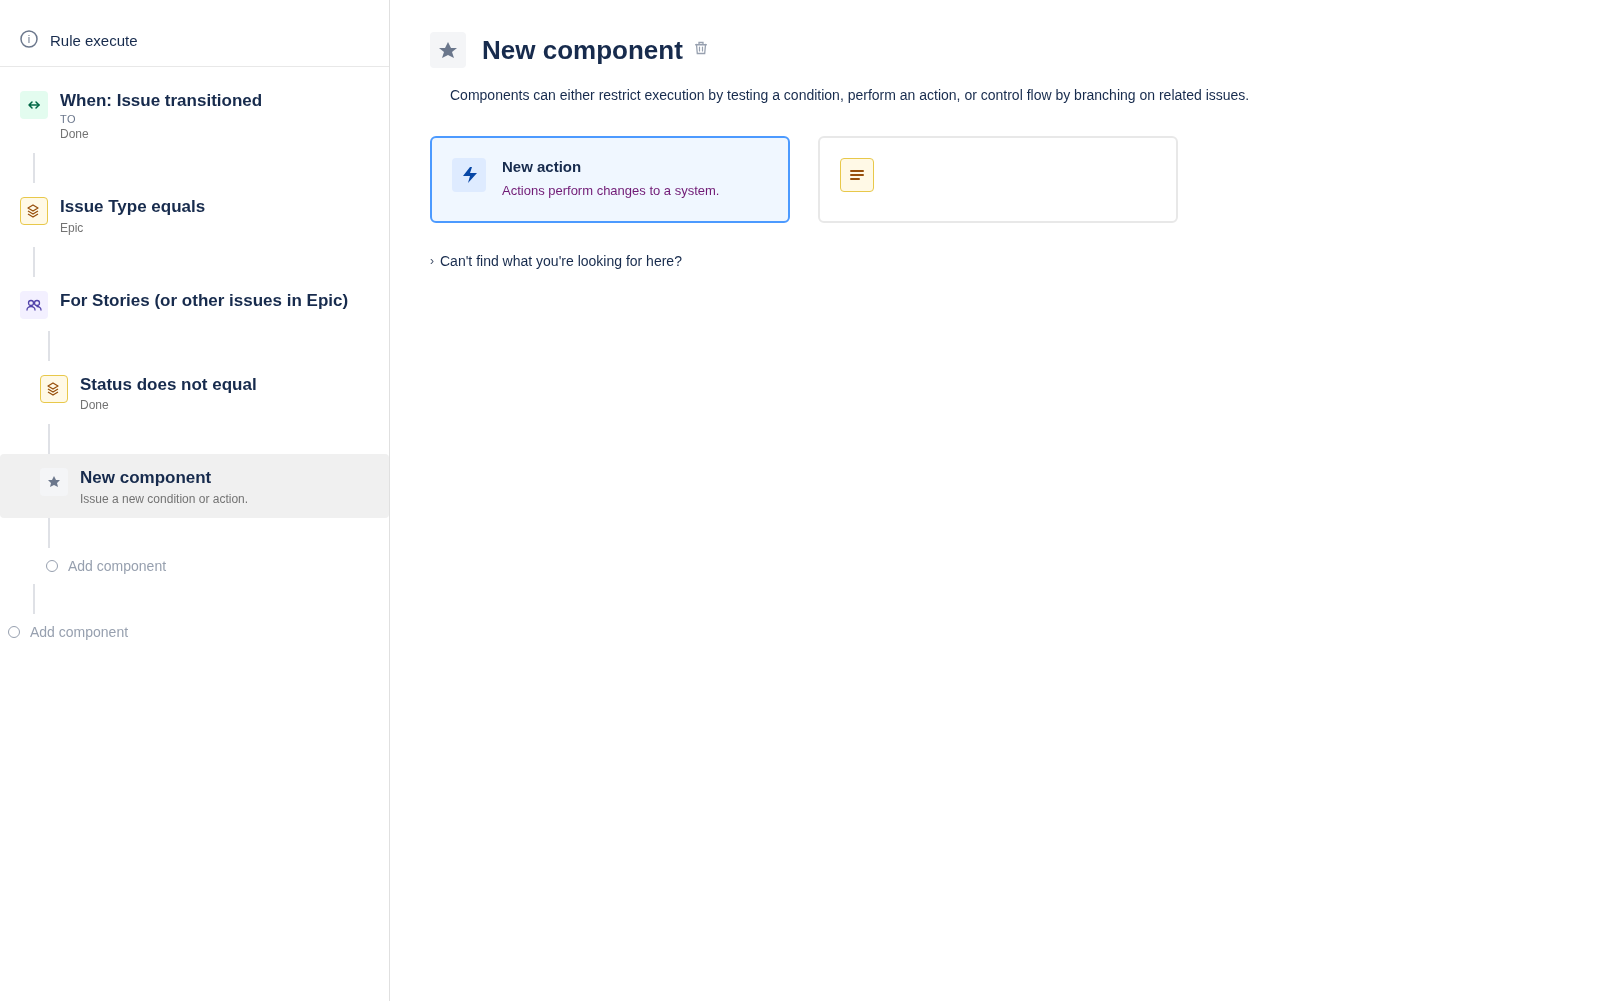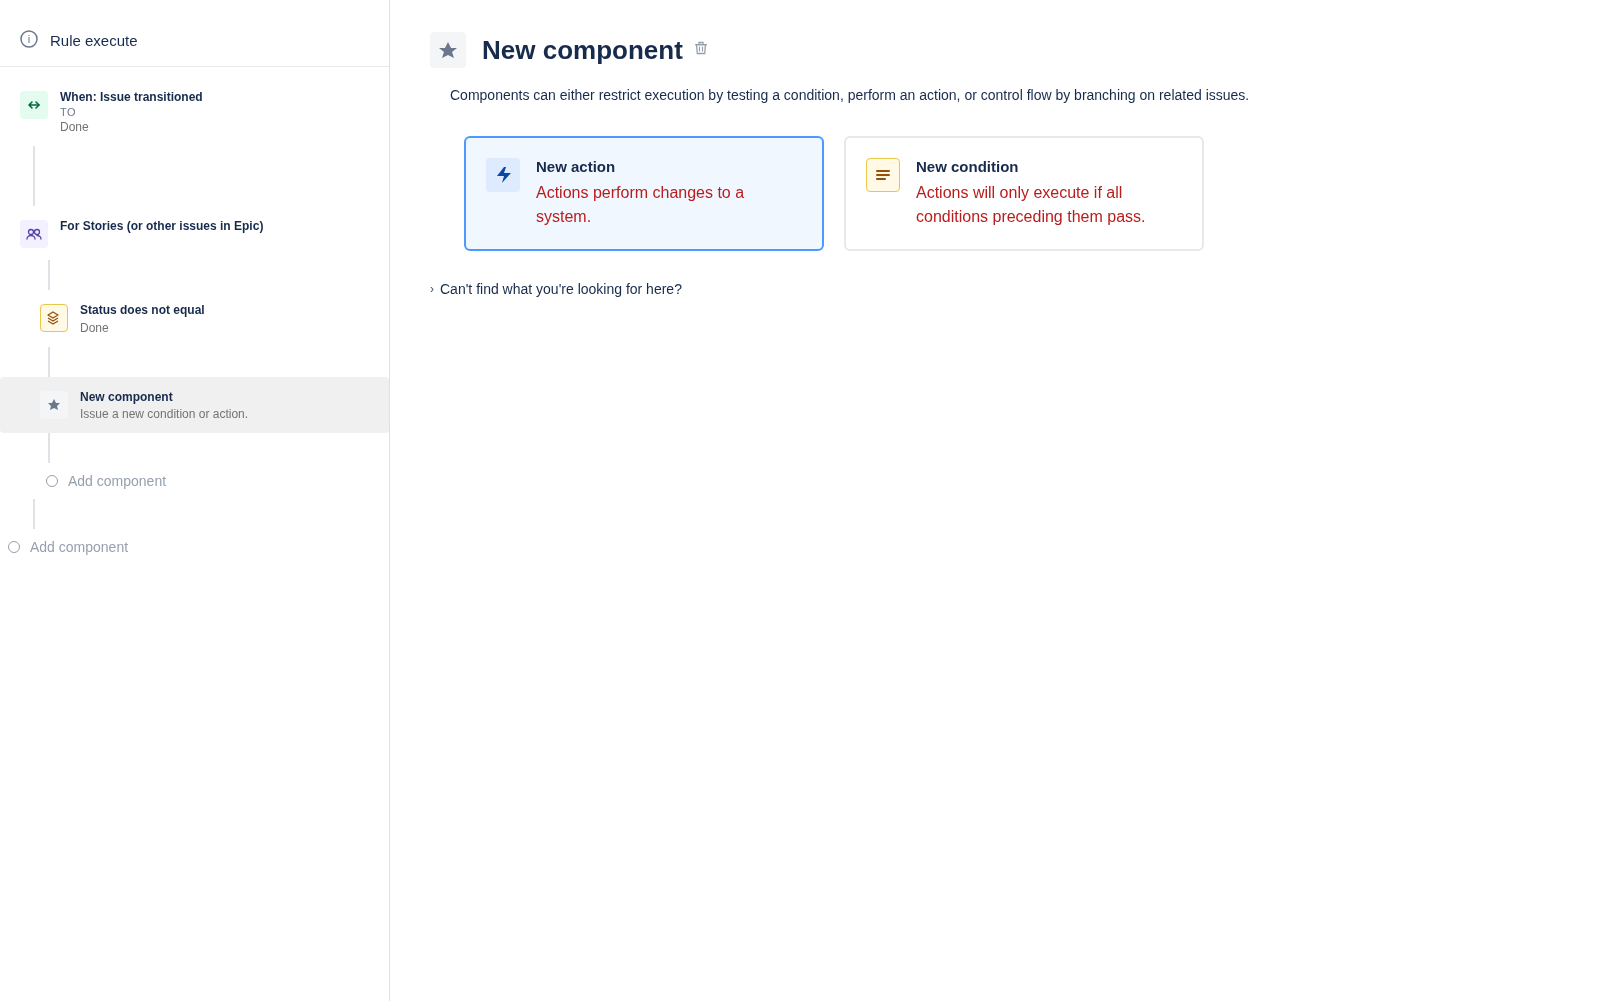--- a/index.html
+++ b/index.html
@@ -88,21 +88,21 @@
     .item-icon.gray {
       background: #f4f5f7;
       color: #6b778c;
     }
 
     .item-text {
       flex: 1;
     }
 
     .item-title {
-      font-size: 12px;
+      font-size: 17px;
       font-weight: 600;
       color: #172b4d;
       line-height: 1.4;
     }
 
     .item-subtitle {
       font-size: 12px;
       color: #737373;
       margin-top: 2px;
     }
@@ -202,24 +202,23 @@
       color: #172b4d;
       line-height: 1.6;
       max-width: 830px;
       margin-bottom: 30px;
       margin-left: 20px;
     }
 
     
     .card-grid {
       display: flex;
-      gap: 20px;
+      gap: 28px;
       flex-wrap: wrap;
       margin-bottom: 30px;
-      margin-left: 34px;
     }
 
     .card {
       width: 360px;
       border: 2px solid #e8e8e8;
       border-radius: 6px;
       padding: 20px;
       display: flex;
       align-items: flex-start;
       gap: 16px;
@@ -257,22 +256,22 @@
     .card-text {}
 
     .card-title {
       font-size: 15px;
       font-weight: 700;
       color: #172b4d;
       margin-bottom: 6px;
     }
 
     .card-desc {
-      font-size: 16px;
-      color: #b91c1c;
+      font-size: 13px;
+      color: #701a75;
       line-height: 1.5;
     }
 
     .cant-find-link {
       font-size: 14px;
       color: #172b4d;
       cursor: pointer;
       display: flex;
       align-items: center;
       gap: 6px;
@@ -309,20 +308,35 @@
       <div class="item-text">
         <div class="item-title">When: Issue transitioned</div>
         <div class="item-subtitle-label">TO</div>
         <div class="item-subtitle">Done</div>
       </div>
     </div>
   </div>
 
   <div class="connector"></div>
 
+  <div class="sidebar-item">
+    <div class="sidebar-item-inner">
+      <div class="item-icon yellow">
+        <svg width="16" height="16" viewBox="0 0 16 16" fill="none">
+          <path d="M2 5l5-3 5 3-5 3-5-3z" stroke="#974F0C" stroke-width="1.3" stroke-linejoin="round"></path>
+          <path d="M2 8l5 3 5-3" stroke="#974F0C" stroke-width="1.3" stroke-linejoin="round"></path>
+          <path d="M2 11l5 3 5-3" stroke="#974F0C" stroke-width="1.3" stroke-linejoin="round"></path>
+        </svg>
+      </div>
+      <div class="item-text">
+        <div class="item-title">Issue Type equals</div>
+        <div class="item-subtitle">Epic</div>
+      </div>
+    </div>
+  </div>
 
   <div class="connector"></div>
 
   <div class="sidebar-item">
     <div class="sidebar-item-inner">
       <div class="item-icon purple">
         <svg width="16" height="16" viewBox="0 0 16 16" fill="none">
           <circle cx="5" cy="6" r="2.5" stroke="#5243aa" stroke-width="1.3"></circle>
           <circle cx="11" cy="6" r="2.5" stroke="#5243aa" stroke-width="1.3"></circle>
           <path d="M1 13c0-2 1.8-3.5 4-3.5s4 1.5 4 3.5" stroke="#5243aa" stroke-width="1.3" stroke-linecap="round"></path>
@@ -423,24 +437,20 @@
     </div>
 
     <div class="card">
       <div class="card-icon yellow">
         <svg width="20" height="20" viewBox="0 0 20 20" fill="none">
           <rect x="3" y="5" width="14" height="2" rx="1" fill="#974F0C"></rect>
           <rect x="3" y="9" width="14" height="2" rx="1" fill="#974F0C"></rect>
           <rect x="3" y="13" width="10" height="2" rx="1" fill="#974F0C"></rect>
         </svg>
       </div>
-      <div class="card-text">
-        <div class="card-title">New condition</div>
-        <div class="card-desc">Actions will only execute if all conditions preceding them pass.</div>
-      </div>
     </div>
 
   </div>
 
   <div class="cant-find-link">
     <span class="chevron-right">›</span>
     <span>Can't find what you're looking for here?</span>
   </div>
 
 </main>

